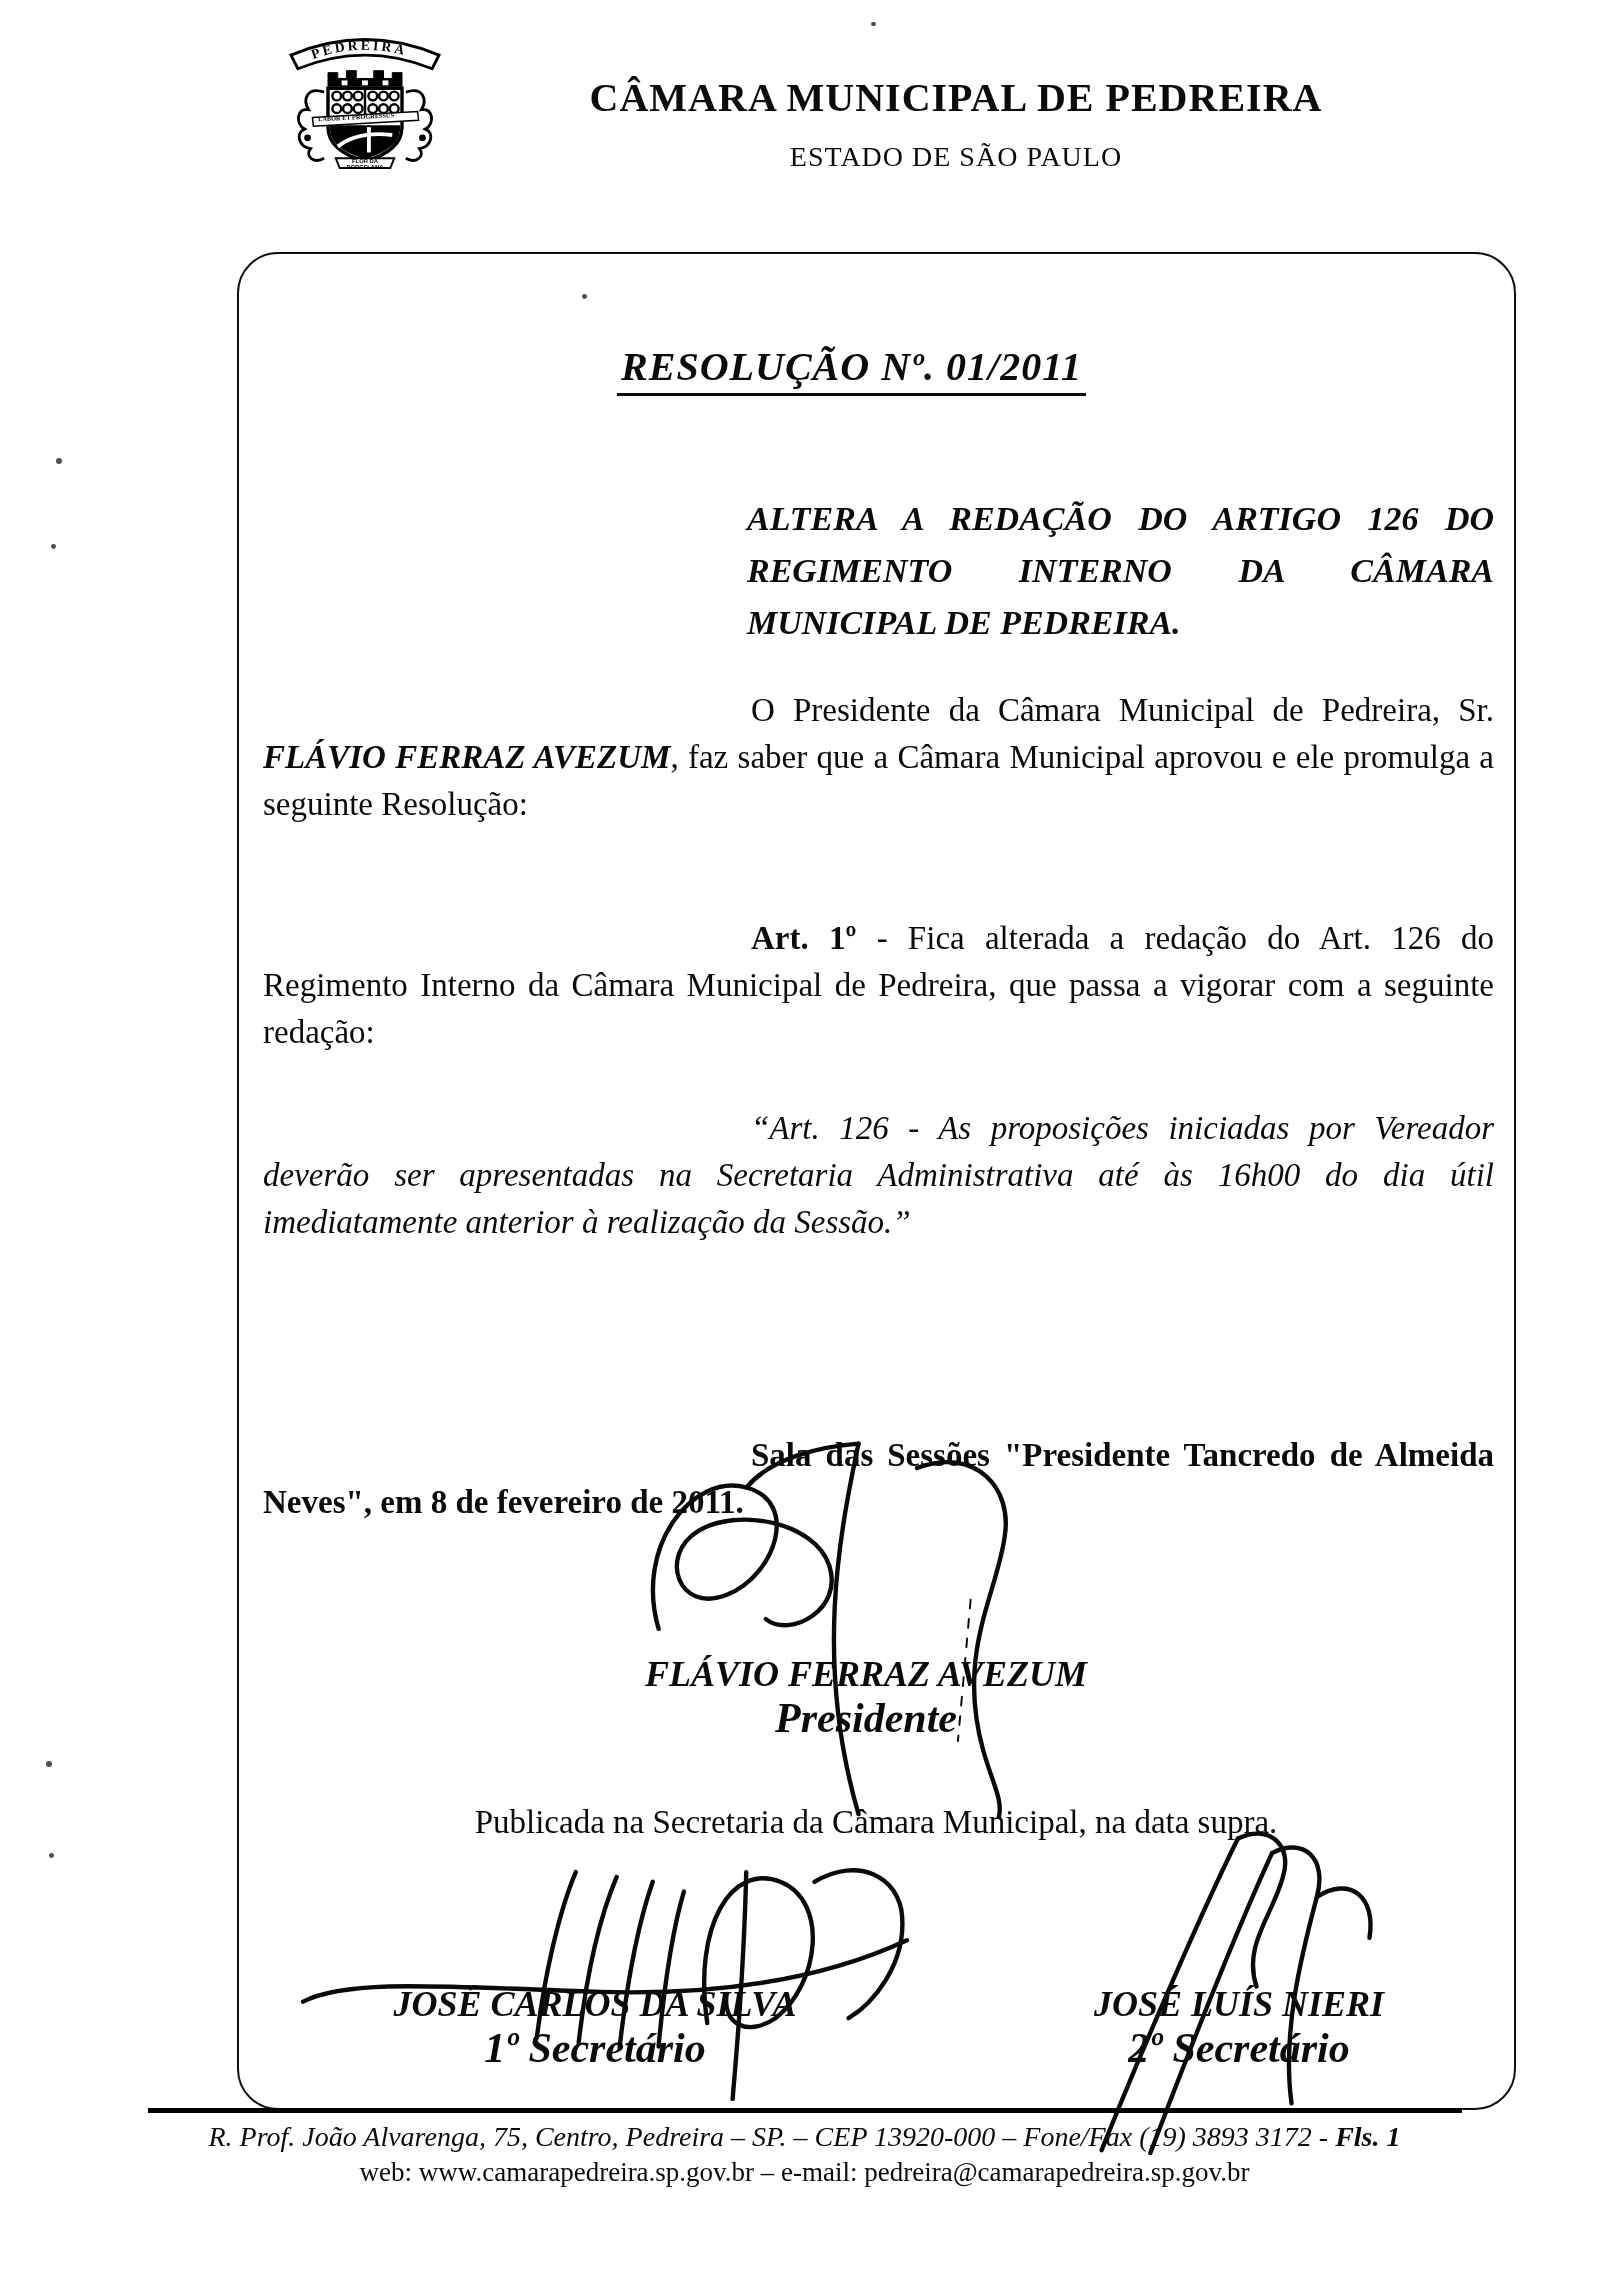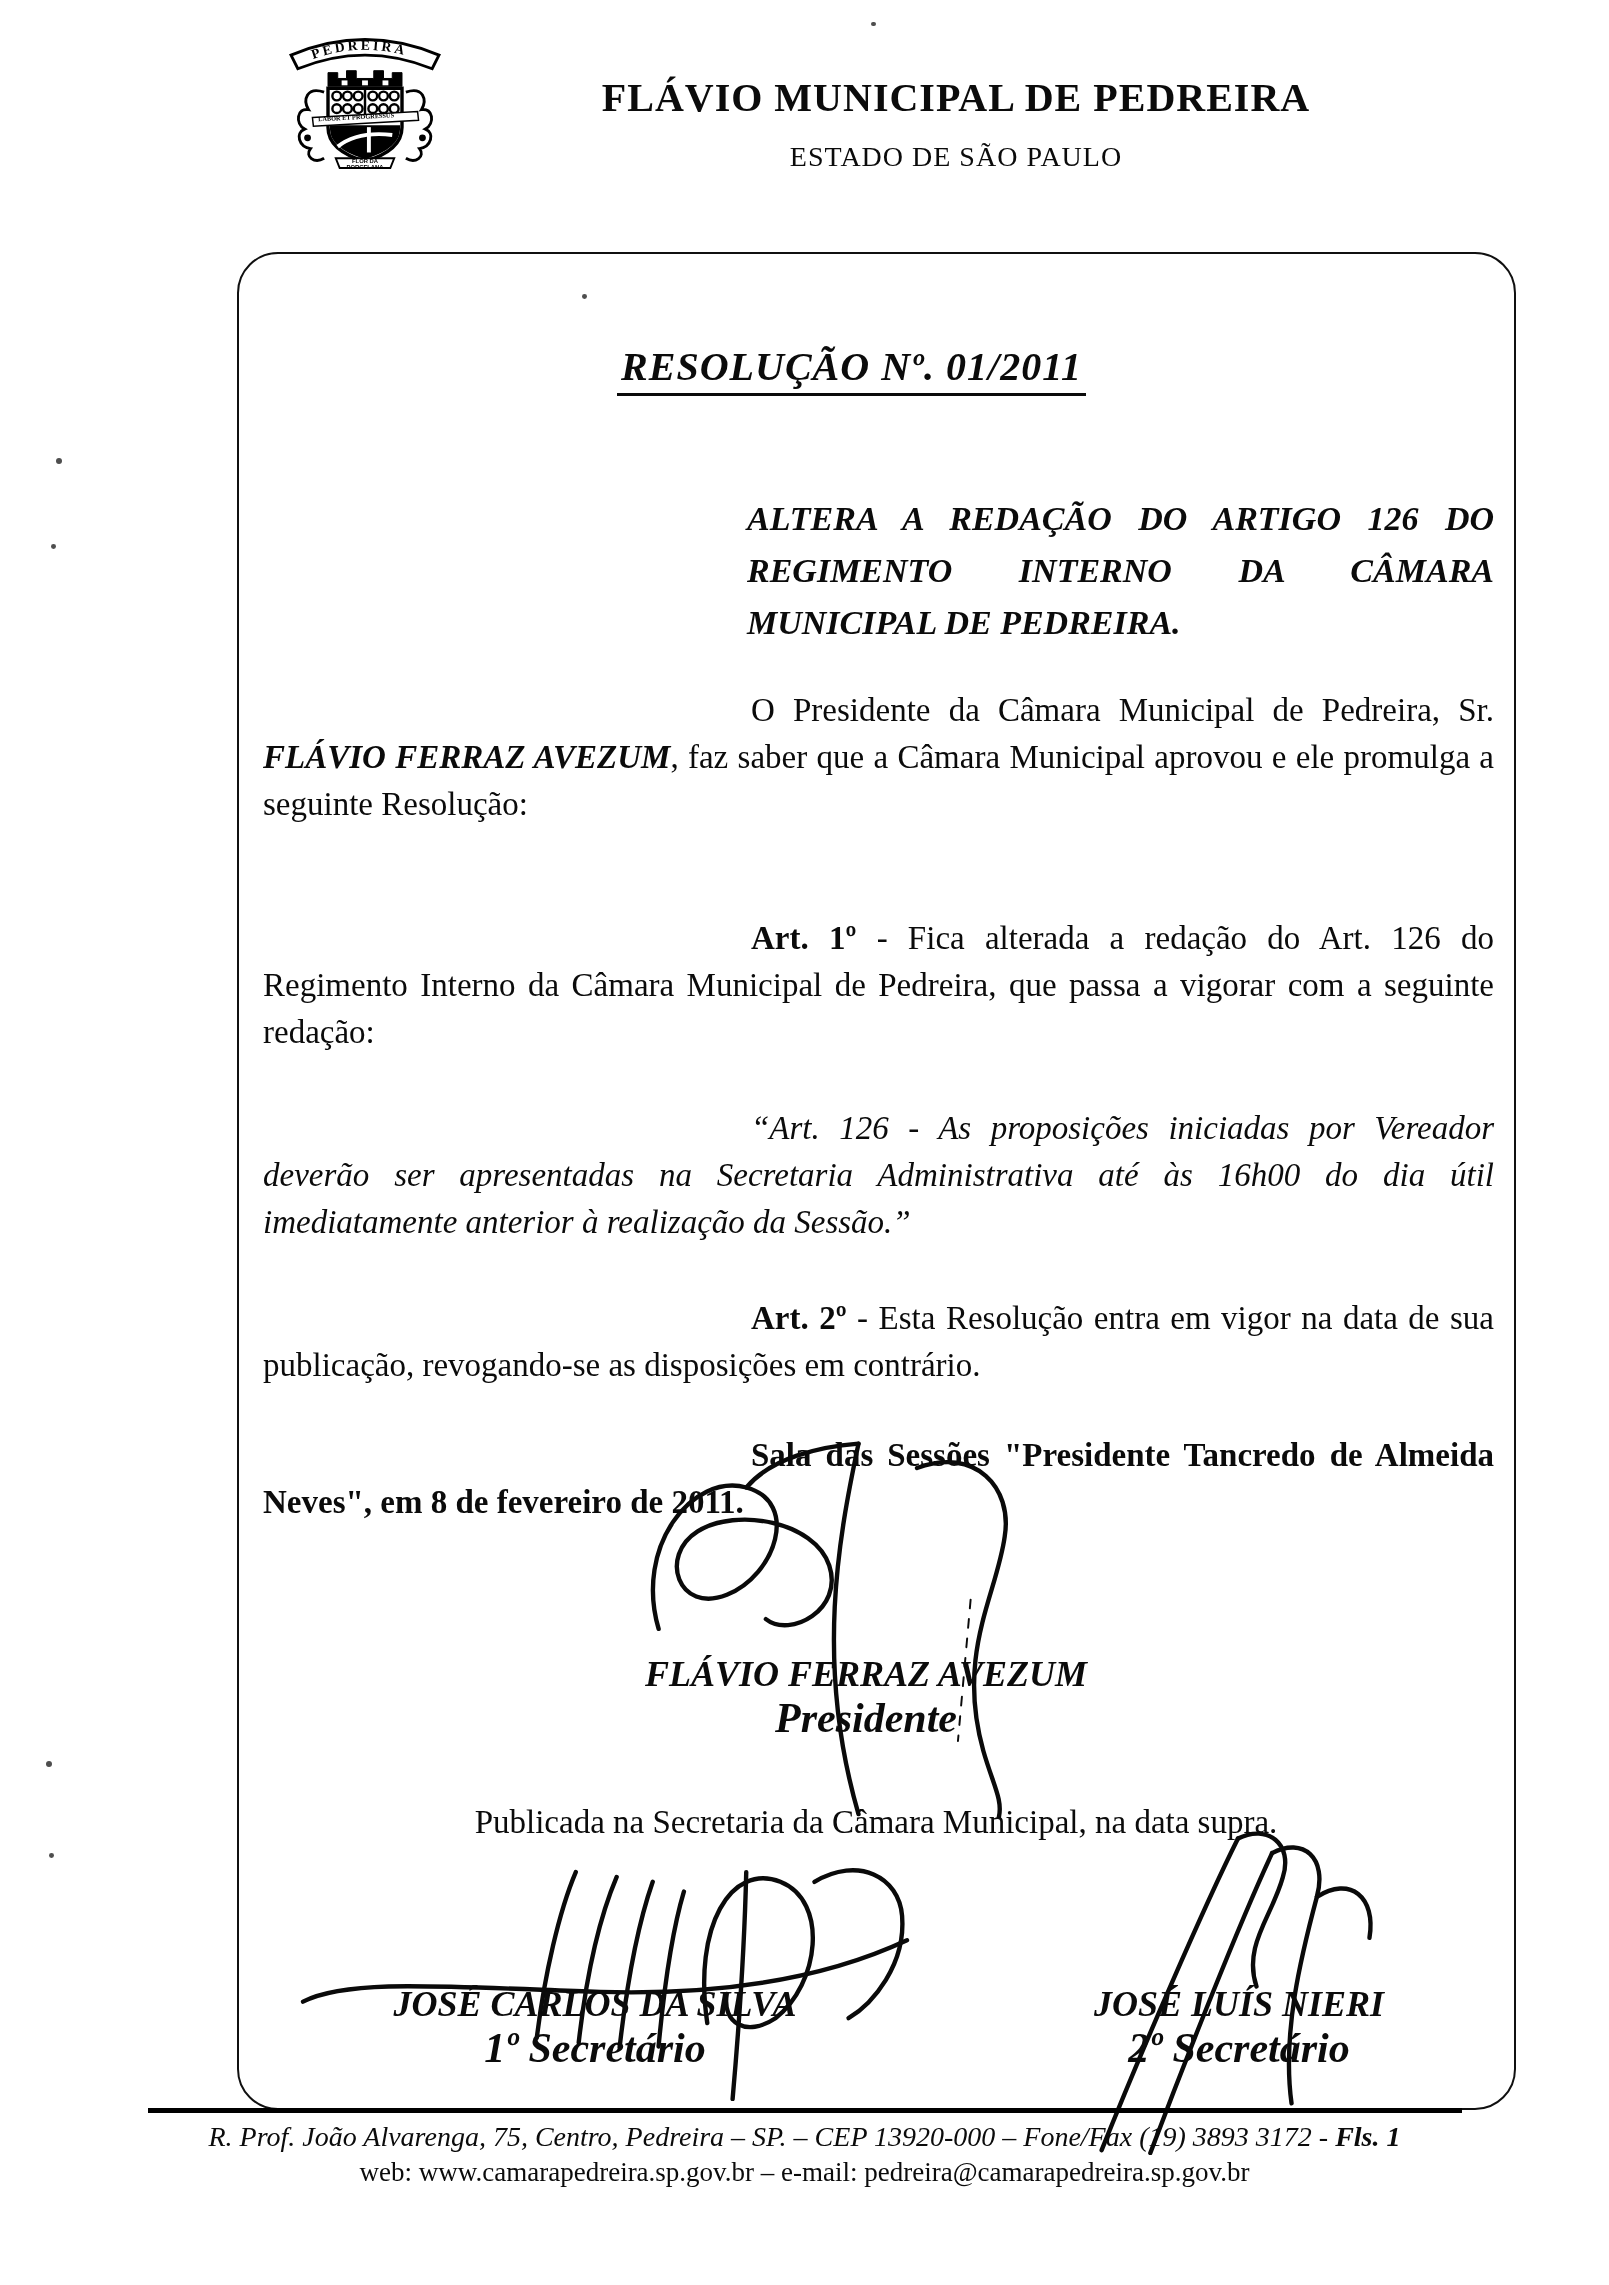--- a/index.html
+++ b/index.html
@@ -122,39 +122,38 @@
 
     <path d="M 62 98 L 170 92 L 171 101 L 63 107 Z" fill="#fff" stroke="#000" stroke-width="1.5"></path>
     <text x="68" y="102" font-size="6.5" font-weight="bold" font-family="Liberation Serif, serif" transform="rotate(-3 68 102)">LABOR ET PROGRESSUS</text>
 
     <path d="M 86 140 L 146 140 L 142 150 L 90 150 Z" fill="#fff" stroke="#000" stroke-width="2"></path>
     <text x="116" y="145" text-anchor="middle" font-size="6" font-weight="bold" font-family="Liberation Sans, sans-serif">FLOR DA</text>
     <text x="116" y="151.5" text-anchor="middle" font-size="6" font-weight="bold" font-family="Liberation Sans, sans-serif">PORCELANA</text>
   </svg>
 
   <div class="head-text">
-    <div class="org-name">FLÁVIO MUNICIPAL DE PEDREIRA</div>
+    <div class="org-name">CÂMARA MUNICIPAL DE PEDREIRA</div>
     <div class="state-name">ESTADO DE SÃO PAULO</div>
   </div>
 
   <div class="frame"></div>
 
   <div class="doc-title-wrap">
     <span class="doc-title">RESOLUÇÃO Nº. 01/2011</span>
   </div>
 
   <div class="summary">ALTERA A REDAÇÃO DO ARTIGO 126 DO REGIMENTO INTERNO DA CÂMARA MUNICIPAL DE PEDREIRA.</div>
 
   <div class="para p-preamble"><span>O Presidente da Câmara Municipal de Pedreira, Sr. </span><span class="bi">FLÁVIO FERRAZ AVEZUM</span><span>, faz saber que a Câmara Municipal aprovou e ele promulga a seguinte Resolução:</span></div>
 
   <div class="para p-art1"><span class="b">Art. 1º</span><span> - Fica alterada a redação do Art. 126 do Regimento Interno da Câmara Municipal de Pedreira, que passa a vigorar com a seguinte redação:</span></div>
 
   <div class="para p-quote">“Art. 126 - As proposições iniciadas por Vereador deverão ser apresentadas na Secretaria Administrativa até às 16h00 do dia útil imediatamente anterior à realização da Sessão.”</div>
 
-  <div class="para p-art2"><span class="b">Art. 2º</span><span> - Esta Resolução entra em vigor na data de sua publicação, revogando-se as disposições em contrário.</span></div>
 
   <div class="para p-sala">Sala das Sessões "Presidente Tancredo de Almeida Neves", em 8 de fevereiro de 2011.</div>
 
   <svg class="sig-svg sig-president" width="468" height="390" viewBox="0 0 480 400" aria-hidden="true">
     <g fill="none" stroke="#0a0a0a" stroke-width="4.5" stroke-linecap="round">
       <path d="M 95 205 C 70 120 130 45 185 60 C 240 75 215 150 165 170 C 115 190 95 130 135 105 C 175 80 255 95 270 140 C 285 185 230 215 205 195"></path>
       <path d="M 185 60 C 210 30 260 18 300 15"></path>
       <path d="M 300 15 C 280 110 255 240 300 395"></path>
       <path d="M 360 40 C 420 18 458 60 450 110 C 442 170 400 230 428 330 C 438 365 448 380 444 398"></path>
       <path d="M 415 175 L 402 320" stroke-width="2" stroke-dasharray="9 11"></path>

